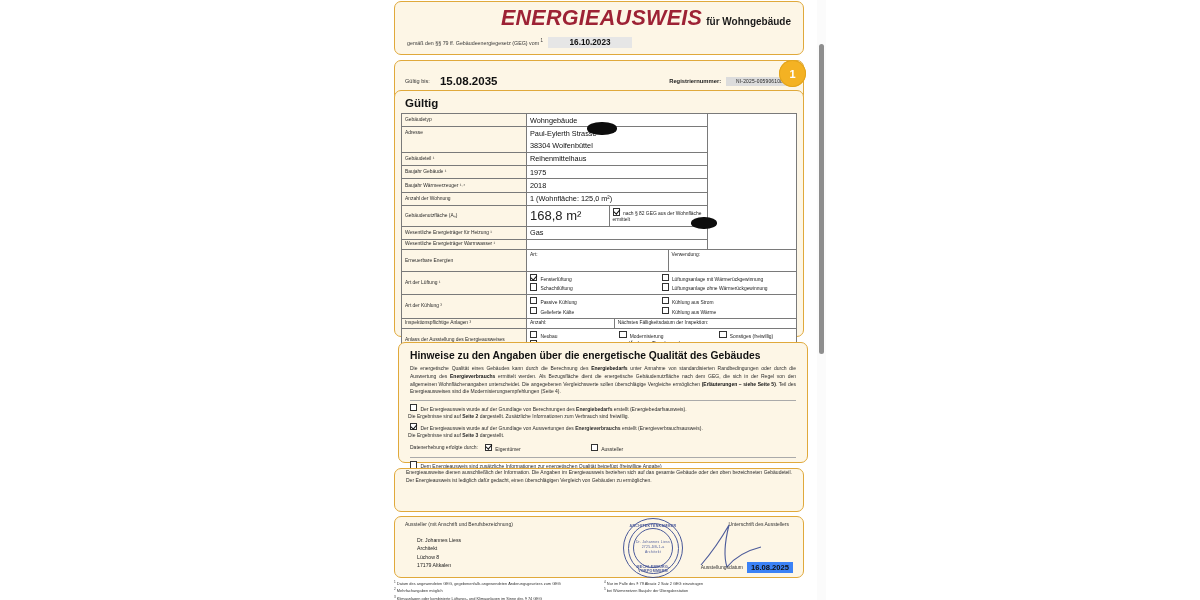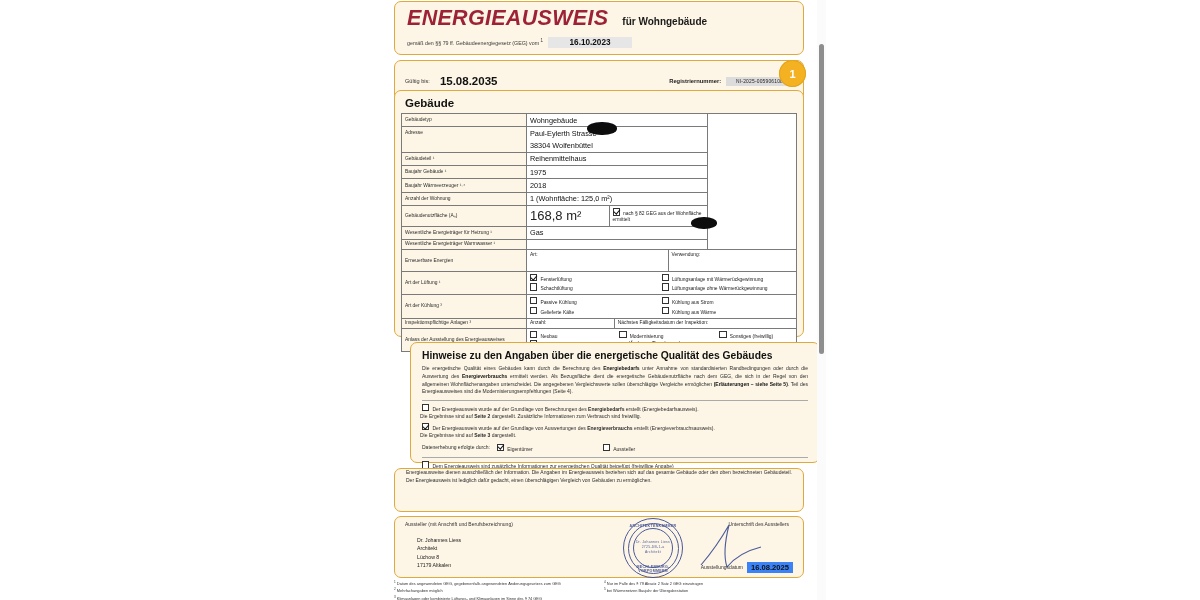--- a/index.html
+++ b/index.html
@@ -18,21 +18,21 @@
   }
   .panel{
     border:1.6px solid #e0a93b;
     border-radius:7px;
     background:#fdf6e6;
     box-sizing:border-box;
   }
 
   
   .hdr{position:absolute;left:4px;top:1px;width:410px;height:54px;padding:6px 12px;}
-  .hdr-line1{display:flex;align-items:baseline;gap:14px;}
+  .hdr-line1{display:flex;align-items:baseline;gap:4px;justify-content:flex-end;}
   .ea-title{
     font-size:21.5px;font-weight:bold;font-style:italic;
     color:#9d2235;letter-spacing:.3px;line-height:1;
     font-family:"Liberation Sans", sans-serif;
   }
   .ea-sub{font-size:10px;font-weight:bold;color:#1a1a1a;margin-top:8px;}
   .hdr-line2{display:flex;align-items:center;gap:5px;margin-top:7px;}
   .hdr-legal{font-size:5.3px;color:#3a3a3a;}
   .fld{
     background:#e6e6e6;display:inline-block;
@@ -104,21 +104,21 @@
   .ph-win2{position:absolute;left:52%;top:23%;width:14%;height:9%;background:#cfe3ef;}
   .ph-canopy{position:absolute;left:26%;top:50%;width:24%;height:7%;background:#2a2420;border-radius:40% 40% 0 0;}
   .ph-tree1{position:absolute;left:44%;top:34%;width:20%;height:52%;background:#3f5e33;border-radius:48% 48% 40% 40%;}
   .ph-tree2{position:absolute;left:62%;top:40%;width:22%;height:46%;background:#46663a;border-radius:48% 48% 40% 40%;}
   .ph-tree3{position:absolute;left:80%;top:46%;width:20%;height:40%;background:#3b5730;border-radius:48% 48% 40% 40%;}
   .ph-bush{position:absolute;left:0;top:70%;width:30%;height:18%;background:#4d6b3a;border-radius:40%;}
   .ph-path{position:absolute;left:0;bottom:0;width:100%;height:16%;background:#b9b2a6;}
   .ph-grass{position:absolute;left:0;bottom:13%;width:100%;height:8%;background:#8c9468;}
 
   
-  .hint1{position:absolute;left:20px;top:342px;width:410px;height:121px;padding:0;}
+  .hint1{position:absolute;left:8px;top:342px;width:410px;height:121px;padding:0;}
   .hint2{position:absolute;left:4px;top:468px;width:410px;height:44px;padding:0;}
   .h-title{font-size:10.3px;font-weight:bold;color:#111;padding:7px 11px 4px 11px;}
   .h-body{font-size:5px;color:#2b2b2b;line-height:1.55;padding:0 11px;text-align:justify;}
   .h-body b{font-weight:bold;color:#111;}
   .h-rule{border-top:0.7px solid #aaa;margin:4px 11px 3px 11px;}
   .h-cbline{font-size:5px;color:#2b2b2b;line-height:1.5;padding:0 11px;}
   .h-indent{padding-left:9px;}
 
   
   .issuer{position:absolute;left:4px;top:516px;width:410px;height:62px;padding:0;}
@@ -178,21 +178,21 @@
     <div class="panel validrow">
       <span class="vl-label">Gültig bis:</span>
       <span class="vl-date">15.08.2035</span>
       <span class="vl-spacer"></span>
       <span class="vl-reg-label">Registriernummer:</span>
       <span class="vl-reg">NI-2025-005906108</span>
     </div>
     <div class="pagebadge">1</div>
 
     <div class="panel gbl">
-      <div class="sec-title">Gebäude</div>
+      <div class="sec-title">Gültig</div>
 
       <table class="tbl">
         <tbody>
             <tr>
           <td class="lab">Gebäudetyp</td>
           <td class="val">Wohngebäude</td>
           <td class="photo-cell" rowspan="10">
             <div class="photo">
               <div class="ph-sky"></div>
                   <div class="ph-roof"></div>

